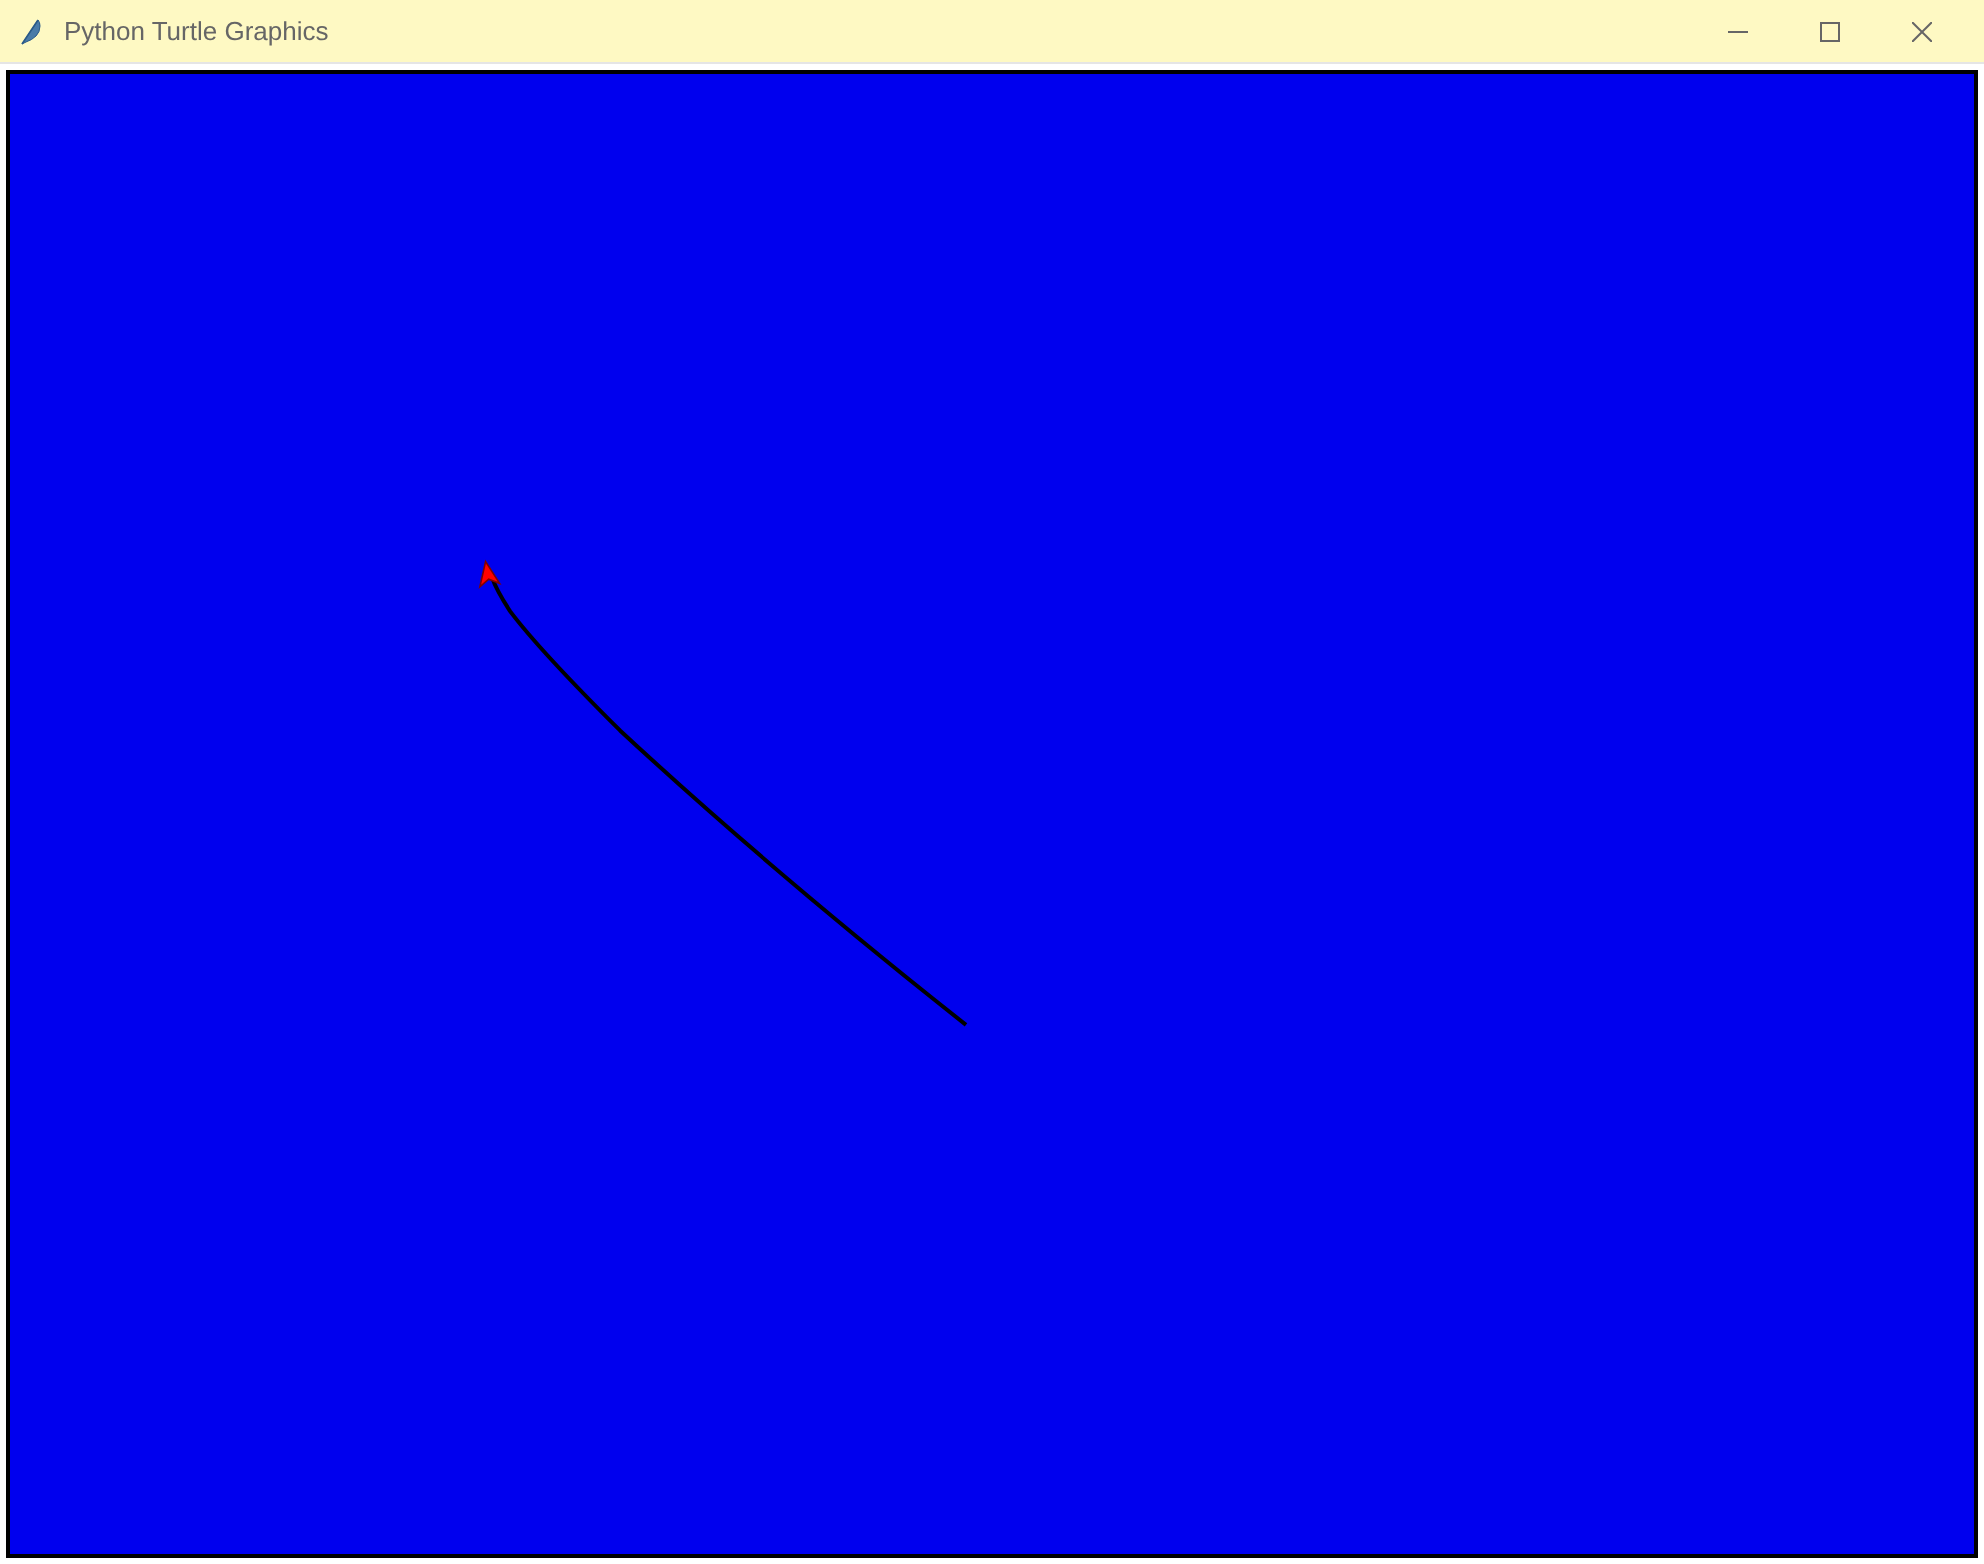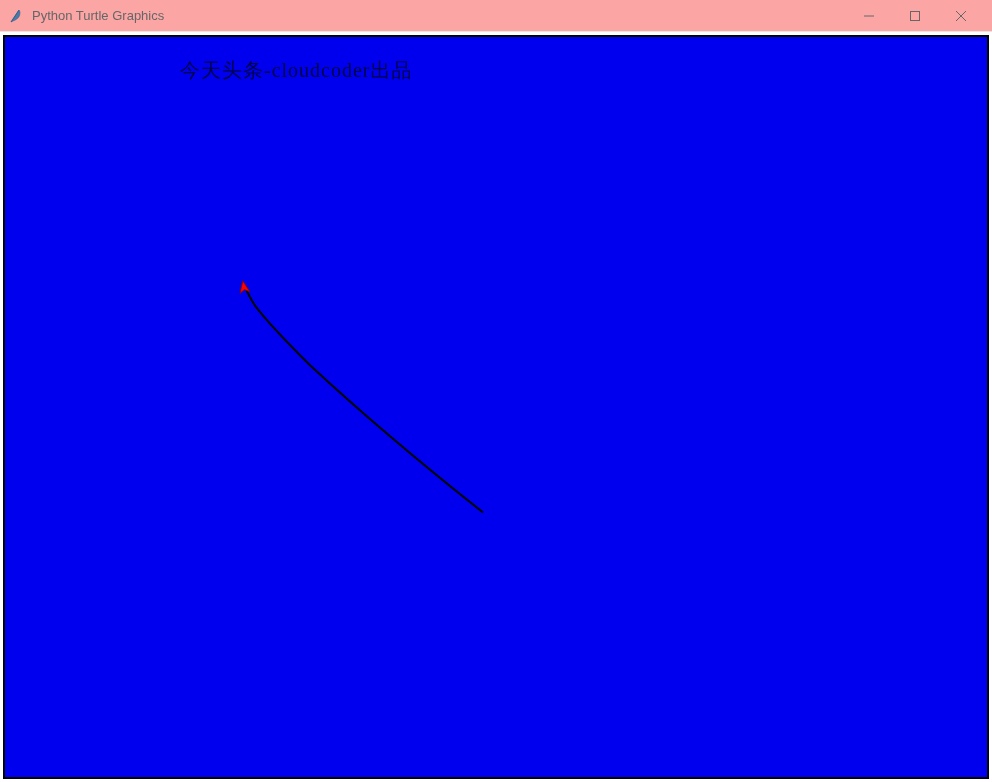--- a/index.html
+++ b/index.html
@@ -13,21 +13,21 @@
       height: 782px;
       font-family: "Segoe UI", Tahoma, sans-serif;
       background: #fff;
       overflow: hidden;
     }
     
     .titlebar {
       height: 32px;
       display: flex;
       align-items: center;
-      background: #fca5a5;
+      background: #fef9c3;
       border-bottom: 1px solid #e5e5e5;
       padding: 0 8px;
     }
     
     .app-icon {
       width: 16px;
       height: 16px;
       margin-right: 8px;
       display: flex;
       align-items: center;
@@ -126,21 +126,20 @@
       <svg viewBox="0 0 10 10">
         <line x1="0" y1="0" x2="10" y2="10" stroke="currentColor" stroke-width="1"></line>
         <line x1="10" y1="0" x2="0" y2="10" stroke="currentColor" stroke-width="1"></line>
       </svg>
     </div>
   </div>
 </div>
 
 <div class="canvas-container">
   <div class="canvas">
-    <div class="watermark">今天头条-cloudcoder出品</div>
     <svg class="turtle-path" viewBox="0 0 982 744" preserveAspectRatio="none">
       <path stroke="#000000" stroke-width="2" fill="none" d="M 478 478 Q 380 400 305 330 Q 265 290 250 270 Q 243 259 241 253"></path>
       <g transform="translate(239,252) rotate(-10)">
         <polygon points="0,-7 -5,5 0,2 5,5" fill="#ff0000" stroke="#800000" stroke-width="0.8"></polygon>
       </g>
     </svg>
   </div>
 </div>
 
 </body></html>

